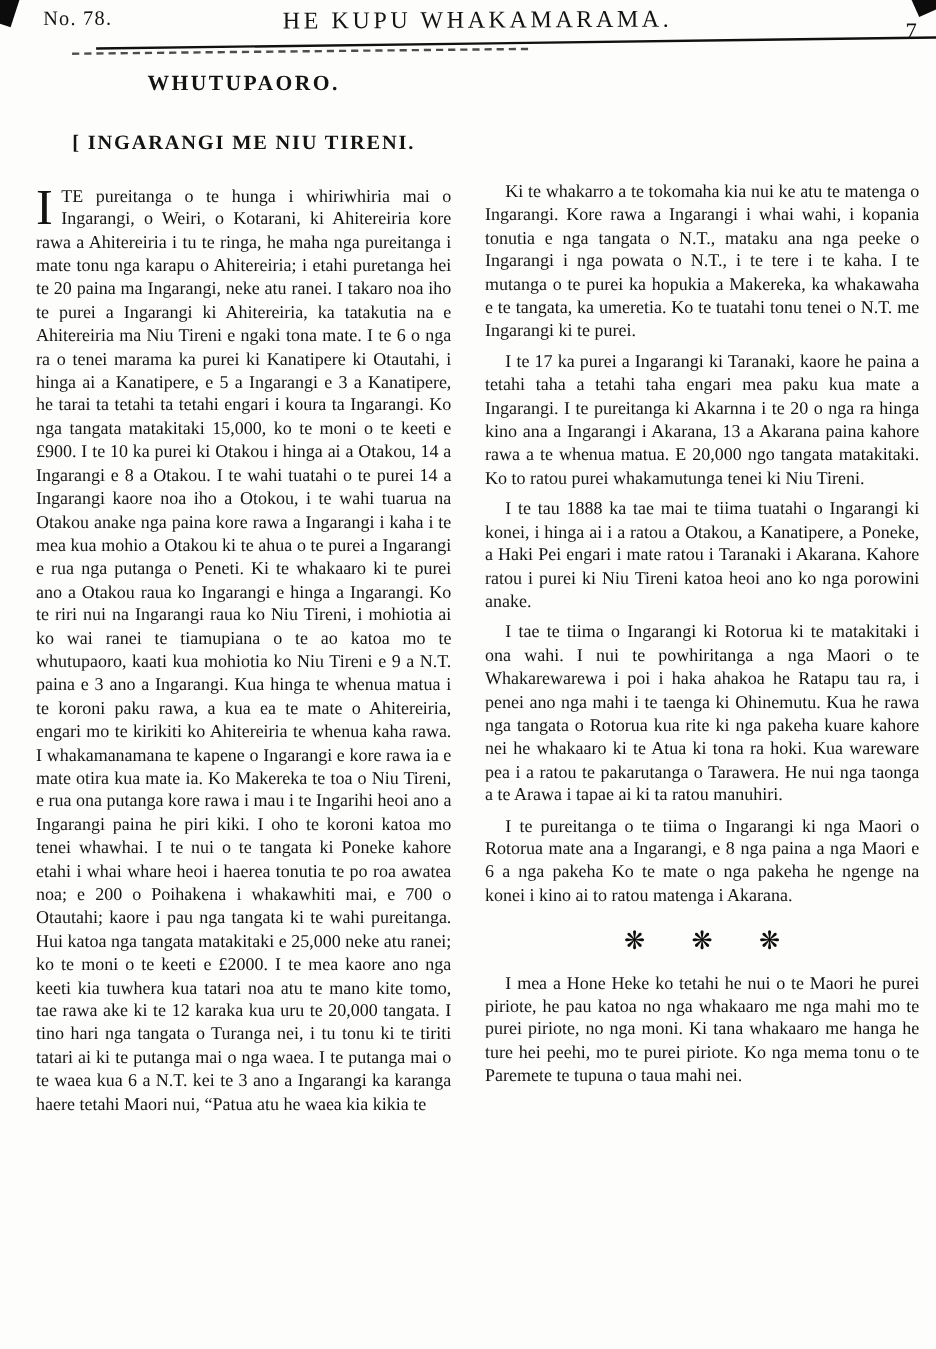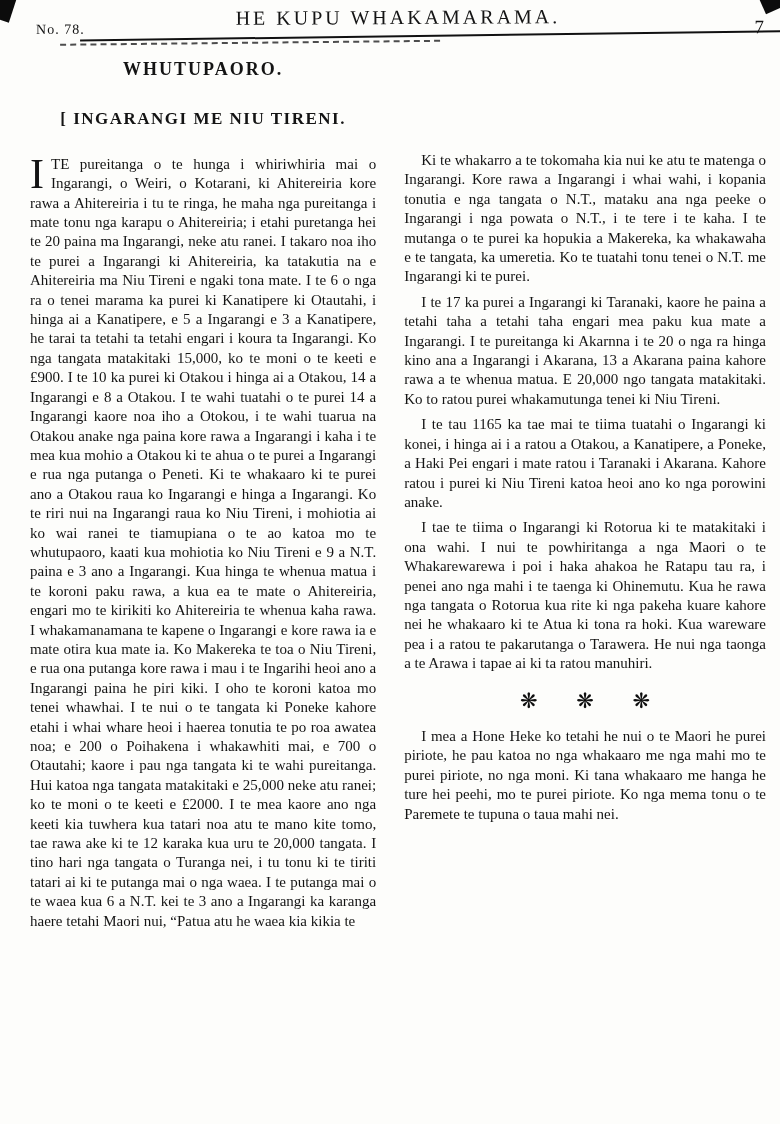--- a/index.html
+++ b/index.html
@@ -8,21 +8,21 @@
     background: #fdfdfb;
     font-family: "Liberation Serif", "DejaVu Serif", serif;
     color: #141414;
     position: relative;
     overflow: hidden;
   }
   .page { position: absolute; inset: 0; padding: 4px 14px 0 30px; box-sizing: border-box; }
 
   
   .header-row { position: relative; height: 44px; transform: rotate(-0.3deg); }
-  .issue-no { position: absolute; left: 6px; top: 16px; font-size: 14px; letter-spacing: 1px; }
+  .issue-no { position: absolute; left: 6px; top: 0; font-size: 17px; letter-spacing: 1px; }
   .masthead {
     position: absolute; left: 0; right: 0; top: 2px;
     text-align: center; font-size: 20px; letter-spacing: 3px;
     font-weight: 400;
   }
   .page-num { position: absolute; right: 2px; top: 14px; font-size: 19px; }
   .rule-main {
     position: absolute; left: 50px; top: 31px; width: 702px; height: 2px;
     background: #111; transform: rotate(-0.45deg);
   }
@@ -83,20 +83,21 @@
 
     <div class="col col-left">
       <h1 class="article-title">WHUTUPAORO.</h1>
       <h2 class="article-subtitle">[ INGARANGI ME NIU TIRENI.</h2>
       <p class="first-para"><span class="dropcap">I</span><span>TE pureitanga o te hunga i whiriwhiria mai o Ingarangi, o Weiri, o Kotarani, ki Ahitereiria kore rawa a Ahitereiria i tu te ringa, he maha nga pureitanga i mate tonu nga karapu o Ahitereiria; i etahi puretanga hei te 20 paina ma Ingarangi, neke atu ranei. I takaro noa iho te purei a Ingarangi ki Ahitereiria, ka tatakutia na e Ahitereiria ma Niu Tireni e ngaki tona mate. I te 6 o nga ra o tenei marama ka purei ki Kanatipere ki Otautahi, i hinga ai a Kanatipere, e 5 a Ingarangi e 3 a Kanatipere, he tarai ta tetahi ta tetahi engari i koura ta Ingarangi. Ko nga tangata matakitaki 15,000, ko te moni o te keeti e £900. I te 10 ka purei ki Otakou i hinga ai a Otakou, 14 a Ingarangi e 8 a Otakou. I te wahi tuatahi o te purei 14 a Ingarangi kaore noa iho a Otokou, i te wahi tuarua na Otakou anake nga paina kore rawa a Ingarangi i kaha i te mea kua mohio a Otakou ki te ahua o te purei a Ingarangi e rua nga putanga o Peneti. Ki te whakaaro ki te purei ano a Otakou raua ko Ingarangi e hinga a Ingarangi. Ko te riri nui na Ingarangi raua ko Niu Tireni, i mohiotia ai ko wai ranei te tiamupiana o te ao katoa mo te whutupaoro, kaati kua mohiotia ko Niu Tireni e 9 a N.T. paina e 3 ano a Ingarangi. Kua hinga te whenua matua i te koroni paku rawa, a kua ea te mate o Ahitereiria, engari mo te kirikiti ko Ahitereiria te whenua kaha rawa. I whakamanamana te kapene o Ingarangi e kore rawa ia e mate otira kua mate ia. Ko Makereka te toa o Niu Tireni, e rua ona putanga kore rawa i mau i te Ingarihi heoi ano a Ingarangi paina he piri kiki. I oho te koroni katoa mo tenei whawhai. I te nui o te tangata ki Poneke kahore etahi i whai whare heoi i haerea tonutia te po roa awatea noa; e 200 o Poihakena i whakawhiti mai, e 700 o Otautahi; kaore i pau nga tangata ki te wahi pureitanga. Hui katoa nga tangata matakitaki e 25,000 neke atu ranei; ko te moni o te keeti e £2000. I te mea kaore ano nga keeti kia tuwhera kua tatari noa atu te mano kite tomo, tae rawa ake ki te 12 karaka kua uru te 20,000 tangata. I tino hari nga tangata o Turanga nei, i tu tonu ki te tiriti tatari ai ki te putanga mai o nga waea. I te putanga mai o te waea kua 6 a N.T. kei te 3 ano a Ingarangi ka karanga haere tetahi Maori nui, “Patua atu he waea kia kikia te</span></p>
     </div>
 
     <div class="col col-right">
       <p>Ki te whakarro a te tokomaha kia nui ke atu te matenga o Ingarangi.  Kore rawa a Ingarangi i whai wahi, i kopania tonutia e nga tangata o N.T., mataku ana nga peeke o Ingarangi i nga powata o N.T., i te tere i te kaha.  I te mutanga o te purei ka hopukia a Makereka, ka whakawaha e te tangata, ka umeretia.  Ko te tuatahi tonu tenei o N.T. me Ingarangi ki te purei.</p>
       <p>I te 17 ka purei a Ingarangi ki Taranaki, kaore he paina a tetahi taha a tetahi taha engari mea paku kua mate a Ingarangi.  I te pureitanga ki Akarnna i te 20 o nga ra hinga kino ana a Ingarangi i Akarana, 13 a Akarana paina kahore rawa a te whenua matua.  E 20,000 ngo tangata matakitaki.  Ko to ratou purei whakamutunga tenei ki Niu Tireni.</p>
-      <p>I te tau 1165  ka tae mai te tiima tuatahi o Ingarangi ki konei, i hinga ai i a ratou a Otakou, a Kanatipere, a Poneke, a Haki Pei engari i mate ratou i Taranaki i Akarana. Kahore ratou i purei ki Niu Tireni katoa heoi ano ko nga porowini anake.</p>
+      <p>I te tau 1888  ka tae mai te tiima tuatahi o Ingarangi ki konei, i hinga ai i a ratou a Otakou, a Kanatipere, a Poneke, a Haki Pei engari i mate ratou i Taranaki i Akarana. Kahore ratou i purei ki Niu Tireni katoa heoi ano ko nga porowini anake.</p>
       <p>I tae te tiima o Ingarangi ki Rotorua ki te matakitaki i ona wahi.  I nui te powhiritanga a nga Maori o te Whakarewarewa i poi i haka ahakoa he Ratapu tau ra, i penei ano nga mahi i te taenga ki Ohinemutu.  Kua he rawa nga tangata o Rotorua kua rite ki nga pakeha kuare kahore nei he whakaaro ki te Atua ki tona ra hoki.  Kua wareware pea i a ratou te pakarutanga o Tarawera.  He nui nga taonga a te Arawa i tapae ai ki ta ratou manuhiri.</p>
+      <p>I te pureitanga o te tiima o Ingarangi ki nga Maori o Rotorua mate ana a Ingarangi, e 8 nga paina a nga Maori e 6 a nga pakeha Ko te mate o nga pakeha he ngenge na konei i kino ai to ratou matenga i Akarana.</p>
       <div class="ornament">❋ ❋ ❋</div>
       <p>I mea a Hone Heke ko tetahi he nui o te Maori he purei piriote, he pau katoa no nga whakaaro me nga mahi mo te purei piriote, no nga moni.  Ki tana whakaaro me hanga he ture hei peehi, mo te purei piriote.  Ko nga mema tonu o te Paremete te tupuna o taua mahi nei.</p>
     </div>
 
   </div>
 </div>
 
 </body></html>

